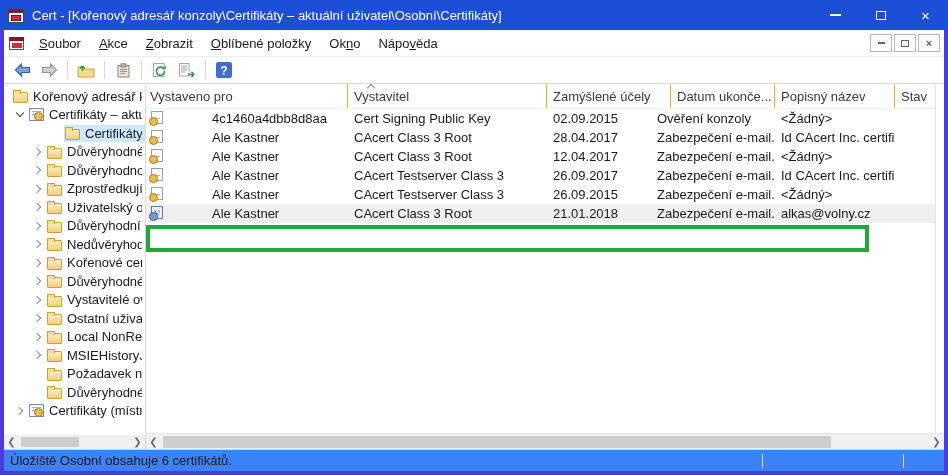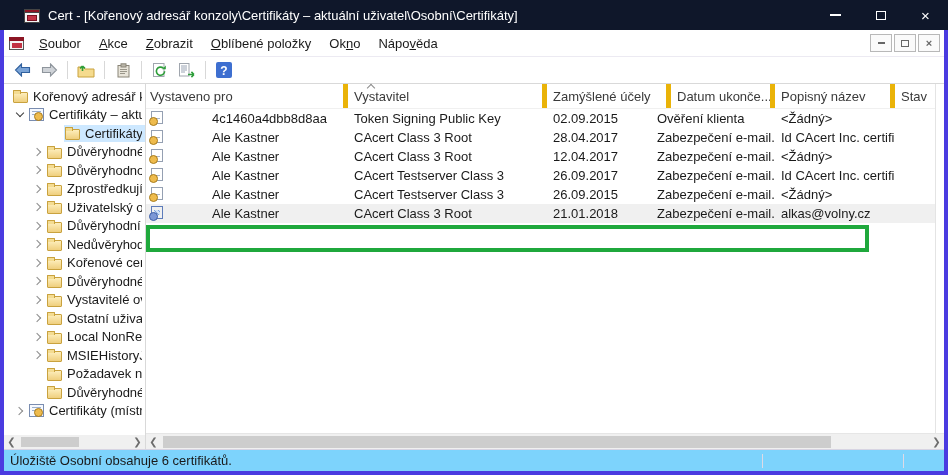--- a/index.html
+++ b/index.html
@@ -1,21 +1,21 @@
 <!DOCTYPE html>
 <html><head>
 <meta charset="utf-8">
 <title>Cert MMC</title>
 <style>
   * { box-sizing: border-box; margin: 0; padding: 0; }
   html,body { width: 948px; height: 475px; overflow: hidden; }
   body { background: #4a3be0; font-family: "Liberation Sans", sans-serif; font-size: 13px; color: #1a1a1a; position: relative; }
 
   
-  .titlebar { height: 30px; display: flex; align-items: center; color: #fff; padding-left: 24px; background: #0f172a; }
+  .titlebar { height: 30px; display: flex; align-items: center; color: #fff; padding-left: 8px; background: #1d4ed8; }
   .titlebar .app-icon { width: 17px; height: 15px; margin-right: 7px; position: relative; flex: none; }
   .titlebar .app-icon .box { position:absolute; inset:1px 1px 0 0; background:#f4f4f4; border:1px solid #444; }
   .titlebar .app-icon .lid { position:absolute; top:1px; left:0; right:1px; height:4px; background:#8c1524; border:1px solid #444; }
   .titlebar .app-icon .body2 { position:absolute; left:3px; right:4px; top:7px; bottom:2px; background:#c23344; border:1px solid #7a1020; }
   .title-text { flex: 1; font-size: 13px; white-space: nowrap; overflow: hidden; }
   .caption-btns { display: flex; height: 30px; }
   .cap-btn { width: 45px; height: 30px; display: flex; align-items: center; justify-content: center; color: #fff; cursor: default; }
   .glyph-min { width: 11px; height: 1.5px; background: #fff; display: block; }
   .glyph-max { width: 10px; height: 9px; border: 1.3px solid #fff; display: block; }
   .glyph-close { font-size: 15px; line-height: 1; }
@@ -64,21 +64,21 @@
   .certstore-ic::before { content:""; position:absolute; left:2px; top:2px; right:2px; height:1px; background:#9db0cc; box-shadow: 0 3px 0 #9db0cc; }
   .certstore-ic::after { content:""; position:absolute; right:0; bottom:-1px; width:7px; height:7px; background:#eebb4d; border:1px solid #a87c1e; border-radius:50%; }
   .tlabel { overflow: hidden; white-space: nowrap; }
   .tree-hscroll { height: 14px; flex: none; background: #f0f0f0; display: flex; align-items: center; }
   .sb-arrow { width: 15px; text-align: center; color: #6d6d6d; font-size: 10px; line-height: 14px; flex: none; }
   .tree-thumb { width: 58px; height: 10px; background: #cdcdcd; margin-left: 2px; }
 
   
   .list { flex: 1; display: flex; flex-direction: column; min-width: 0; position: relative; }
   .lheader { height: 25px; display: flex; align-items: center; flex: none; border-bottom: 1px solid #f0f0f0; position: relative; }
-  .hcell { height: 100%; display: flex; align-items: center; padding: 0 6px; border-right: 5px solid #eab308; color: #3a3a3a; overflow: hidden; white-space: nowrap; cursor: default; }
+  .hcell { height: 100%; display: flex; align-items: center; padding: 0 6px; border-right: 1px solid #eab308; color: #3a3a3a; overflow: hidden; white-space: nowrap; cursor: default; }
   .sort-caret { position: absolute; top: 1px; left: 222px; width: 6px; height: 6px; }
   .sort-caret::before { content:""; position:absolute; width:5px; height:5px; border-left:1.3px solid #8a8a8a; border-top:1.3px solid #8a8a8a; transform: rotate(45deg); }
   .lbody { flex: 1; position: relative; overflow: hidden; }
   .lrow { height: 19px; display: flex; align-items: center; white-space: nowrap; cursor: default; }
   .lrow.selected { background: #f0f0f0; }
   .cell { padding: 0 6px; overflow: hidden; white-space: nowrap; height: 100%; display: flex; align-items: center; gap: 44px; }
   .c0 { width: 202px; flex: none; padding-left: 4px; }
   .c1 { width: 199px; flex: none; }
   .c2 { width: 104px; flex: none; }
   .c3 { width: 124px; flex: none; }
@@ -90,21 +90,21 @@
   .cicon.blue::before { background: #cfe0f5 repeating-linear-gradient(45deg, #7fa4dd 0 1px, transparent 1px 3px) content-box; border-color:#5d7cba; }
   .cicon.blue::after { background:#7b97d6; border-color:#3c5ea8; }
   .annotation { position: absolute; left: 0; top: 116px; width: 723px; height: 27px; border: 4px solid #1fa83c; pointer-events: none; }
   .list-hscroll { height: 16px; flex: none; background: #f0f0f0; display: flex; align-items: center; border-top: 1px solid #e6e6e6; }
   .list-hscroll .sb-arrow { line-height: 16px; }
   .list-thumb { flex: none; width: 668px; height: 12px; background: #cdcdcd; margin-left: 2px; }
   .list-hscroll .spacer { flex: 1; }
   .vstrip { position: absolute; top: 0; right: 0; bottom: 16px; width: 9px; border-left: 1px solid #e4e4e4; background: #fff; }
 
   
-  .statusbar { height: 22px; flex: none; background: #7dd3fc; border-top: 1px solid #d7d4e2; display: flex; align-items: center; padding-left: 6px; }
+  .statusbar { height: 22px; flex: none; background: #3b82f6; border-top: 1px solid #d7d4e2; display: flex; align-items: center; padding-left: 6px; }
   .status-text { flex: 1; }
   .status-sep { width: 1px; height: 14px; background: #dddae6; margin-right: 140px; }
   .status-sep2 { width: 1px; height: 14px; background: #dddae6; margin-right: 40px; }
 </style>
 </head>
 <body>
 
 <div class="titlebar">
   <span class="app-icon">
       <span class="box"></span>
@@ -350,23 +350,23 @@
         <span class="hcell c2">Datum ukonče...</span>
         <span class="hcell c4">Popisný název</span>
         <span class="hcell c5">Stav</span>
       </div>
       <div class="lbody">
         <div class="lrow">
           <span class="cell c0">
               <span class="cicon"></span>
               <span>4c1460a4dbb8d8aa</span>
             </span>
-          <span class="cell c1">Token Signing Public Key</span>
+          <span class="cell c1">Cert Signing Public Key</span>
           <span class="cell c2">02.09.2015</span>
-          <span class="cell c3">Ověření klienta</span>
+          <span class="cell c3">Ověření konzoly</span>
           <span class="cell c4">&lt;Žádný&gt;</span>
           <span class="cell c5"></span>
         </div>
         <div class="lrow">
           <span class="cell c0">
               <span class="cicon"></span>
               <span>Ale Kastner</span>
             </span>
           <span class="cell c1">CAcert Class 3 Root</span>
           <span class="cell c2">28.04.2017</span>

